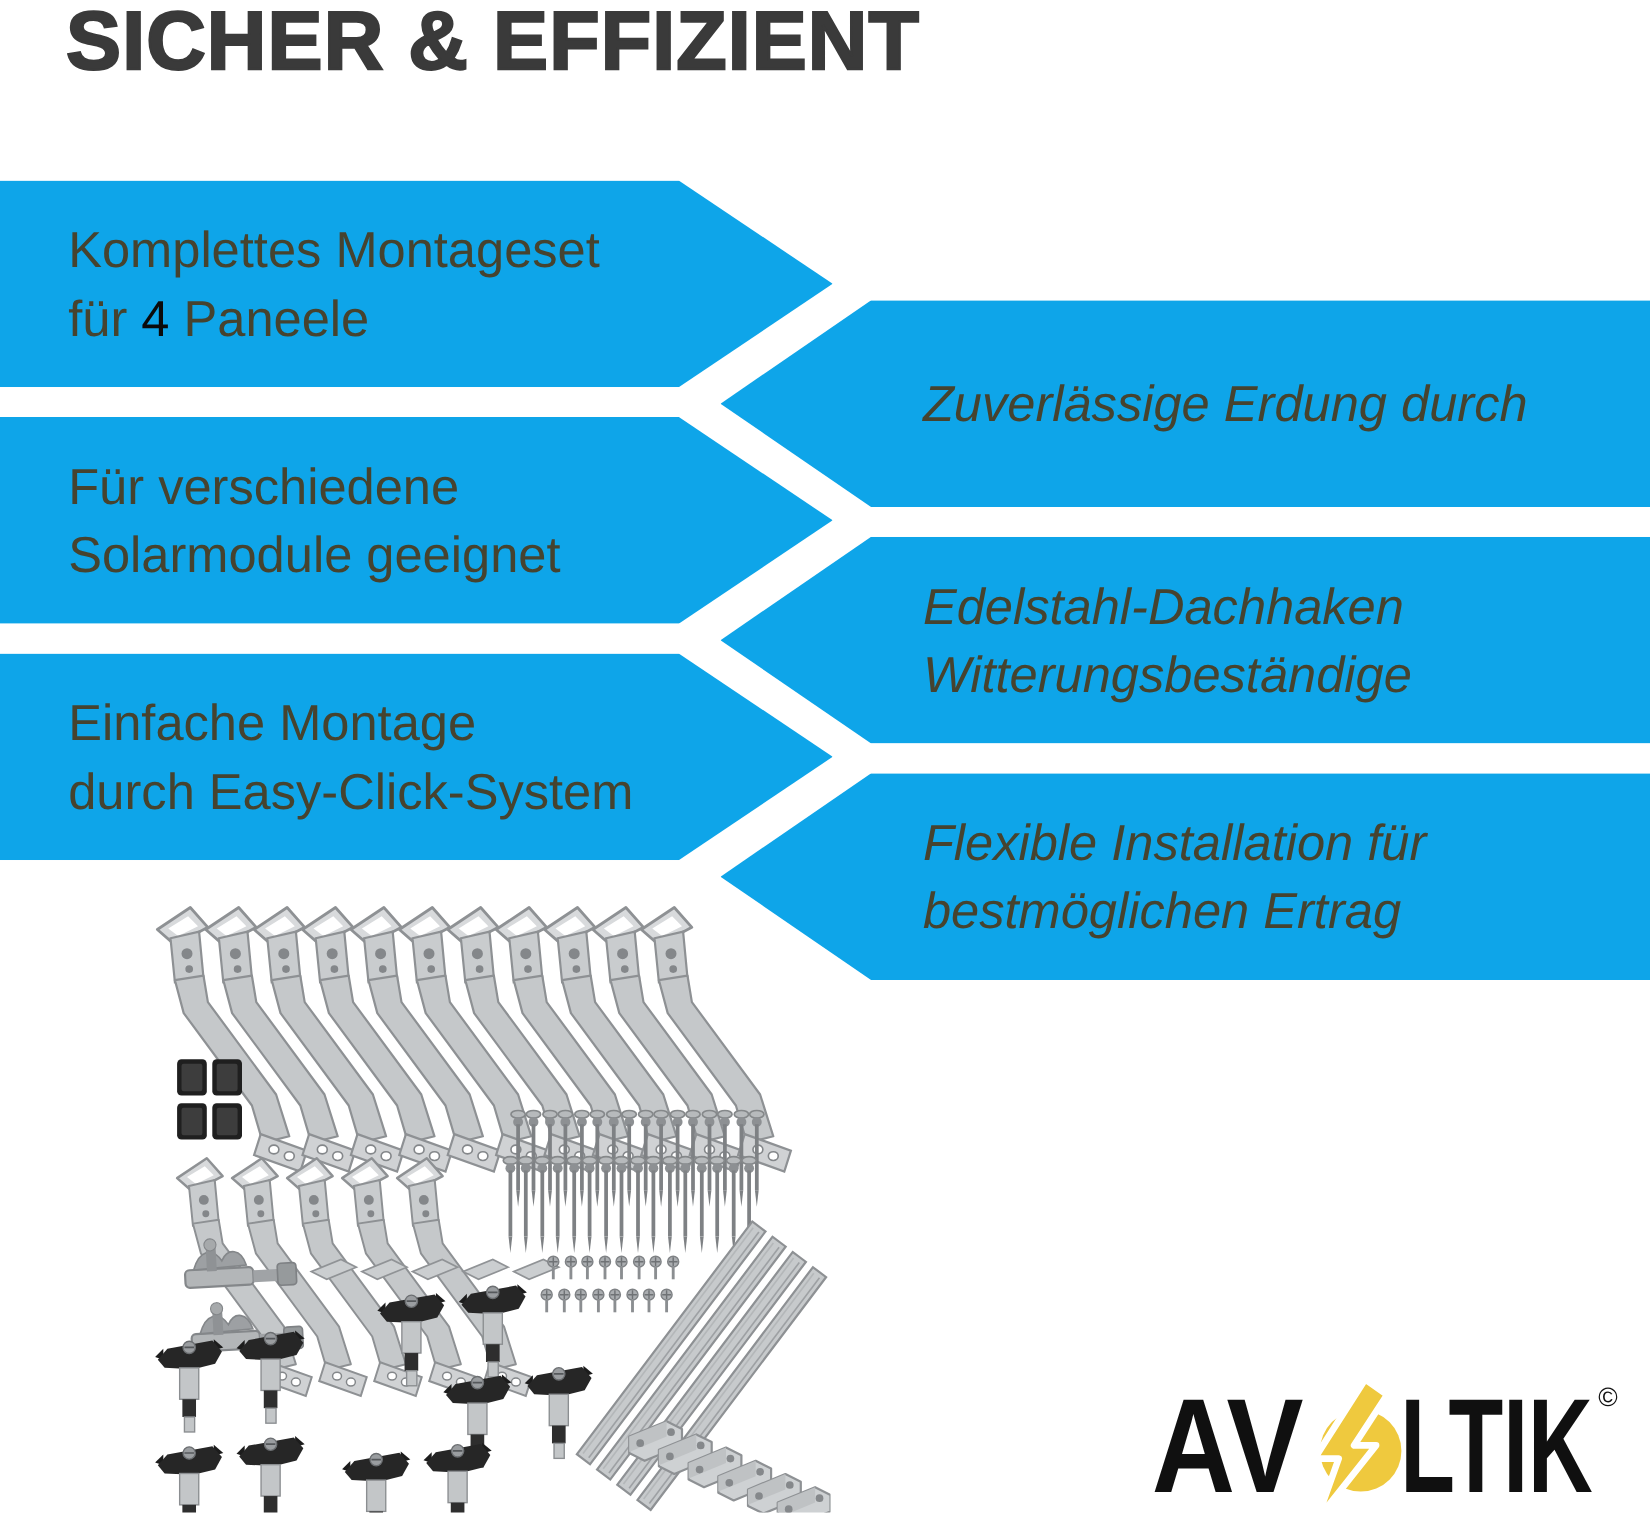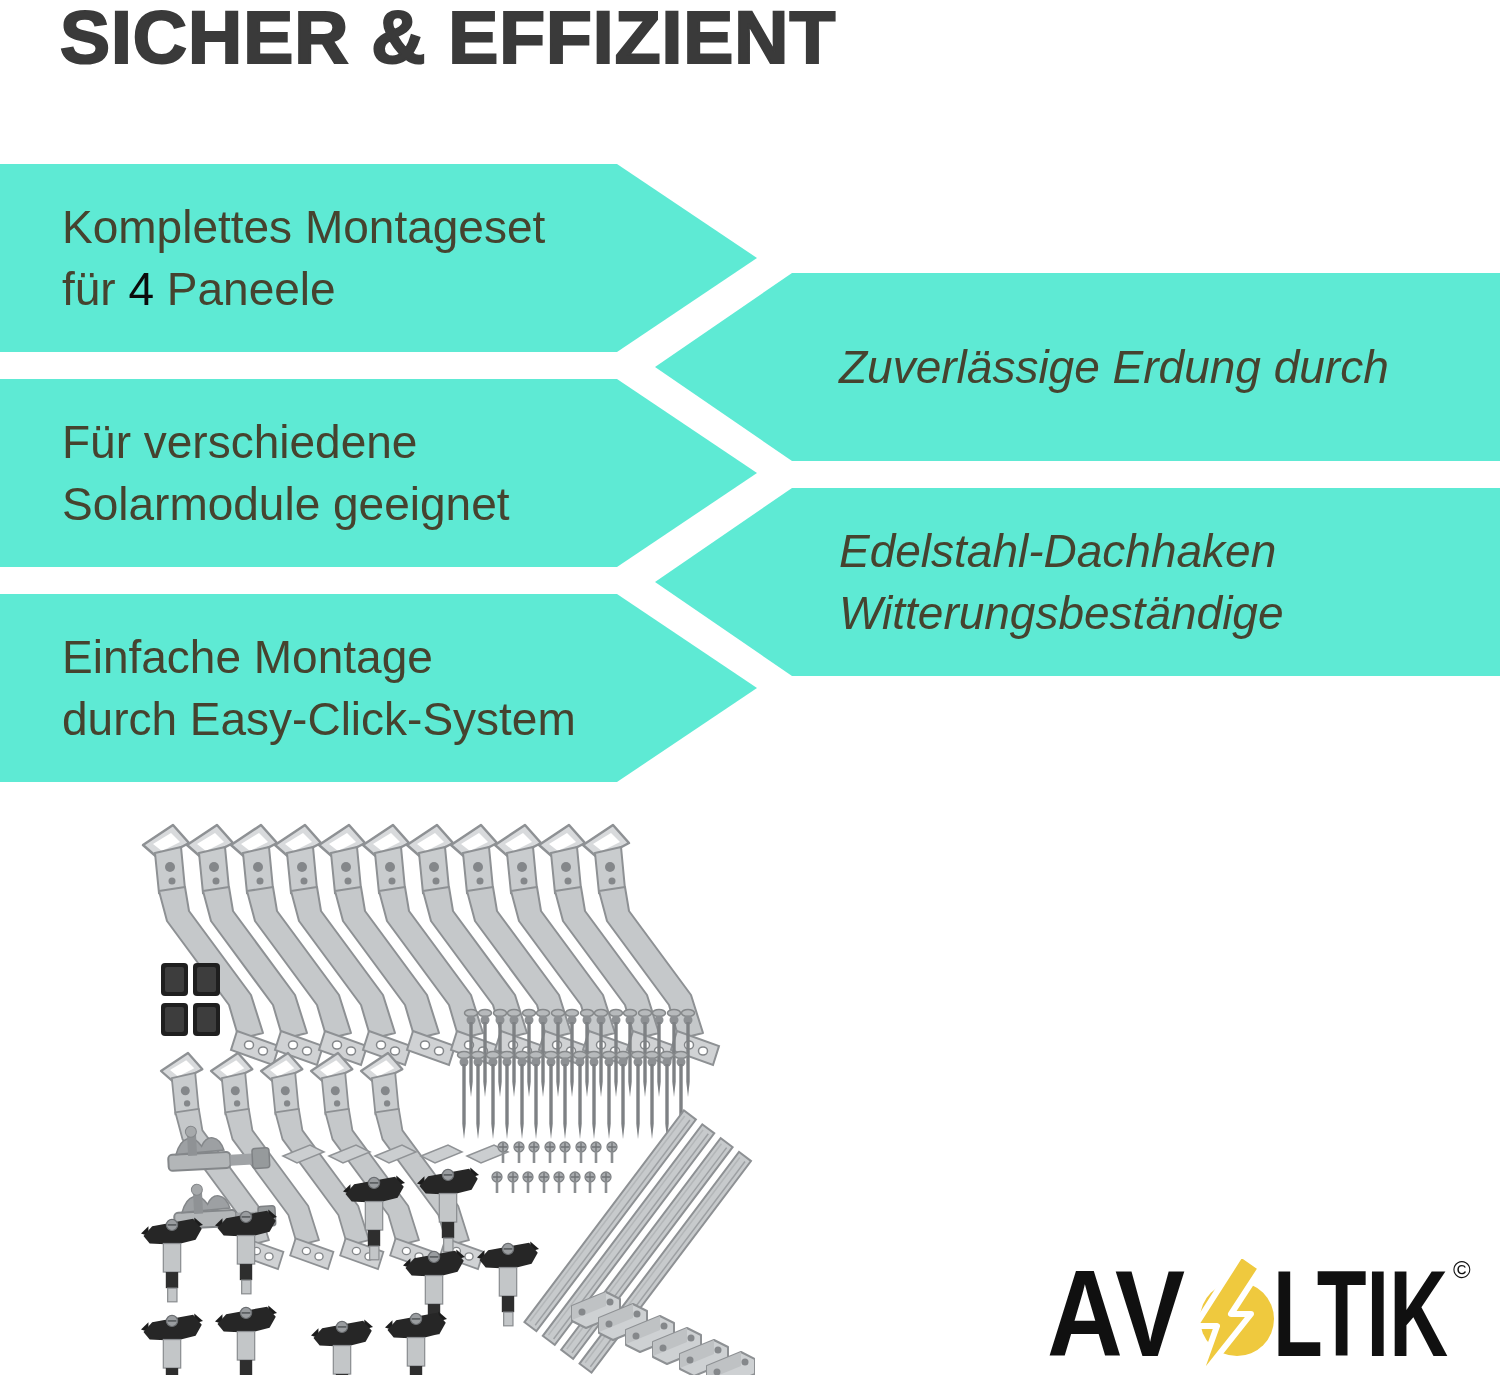--- a/index.html
+++ b/index.html
@@ -6,21 +6,21 @@
   .canvas{
     position:relative;width:1500px;height:1383px;background:#ffffff;
     font-family:"Liberation Sans",sans-serif;overflow:hidden;
   }
   .page-title{
     position:absolute;left:60px;top:-6px;margin:0;
     font-size:75px;font-weight:bold;letter-spacing:1px;color:#3A3A3A;
     -webkit-text-stroke:2.2px #3A3A3A;
     white-space:nowrap;
   }
-  .arrow{position:absolute;height:188px;background:#5eead4;}
+  .arrow{position:absolute;height:188px;background:#0ea5e9;}
   .arrow.left{left:0;width:757px;clip-path:polygon(0 0,617px 0,100% 50%,617px 100%,0 100%);}
   .arrow.right{left:655px;width:845px;clip-path:polygon(0 50%,137px 0,100% 0,100% 100%,137px 100%);font-style:italic;}
   .arrow .txt{
     position:absolute;top:50%;transform:translateY(-50%);
     font-size:46px;line-height:62px;color:#46432F;white-space:nowrap;
   }
   .arrow.left .txt{left:62px;}
   .arrow.right .txt{left:184px;}
   .num{color:#0B0B0B;}
   .photo{position:absolute;left:115px;top:795px;}
@@ -54,20 +54,26 @@
 
   <div class="arrow right" style="top:273px">
     <div class="txt">
       <div>Zuverlässige Erdung durch</div>
     </div>
   </div>
   <div class="arrow right" style="top:488px">
     <div class="txt">
       <div>Edelstahl-Dachhaken</div>
       <div>Witterungsbeständige</div>
+    </div>
+  </div>
+  <div class="arrow right" style="top:703px">
+    <div class="txt">
+      <div>Flexible Installation für</div>
+      <div>bestmöglichen Ertrag</div>
     </div>
   </div>
 
   <svg class="photo" width="640" height="580" viewBox="0 0 640 580" role="img" aria-label="Montageset-Komponenten: Dachhaken, Endkappen, Stockschrauben, Erdungsklemmen, Montagebleche, Schrauben, Modulklemmen, Montageschienen, Schienenverbinder">
     <defs>
       <g id="hook">
         <path d="M0,20 L30,0 L46,18 L16,34 Z" fill="#d8dadc" stroke="#8e9194" stroke-width="2.5" stroke-linejoin="round"></path>
         <path d="M10,19 L28,8 L37,17 L19,26 Z" fill="#ffffff"></path>
         <path d="M12,28 L38,22 L42,64 L16,68 Z" fill="#c9ccce" stroke="#8e9194" stroke-width="2"></path>
         <circle cx="27" cy="42" r="5" fill="#84878a"></circle>

